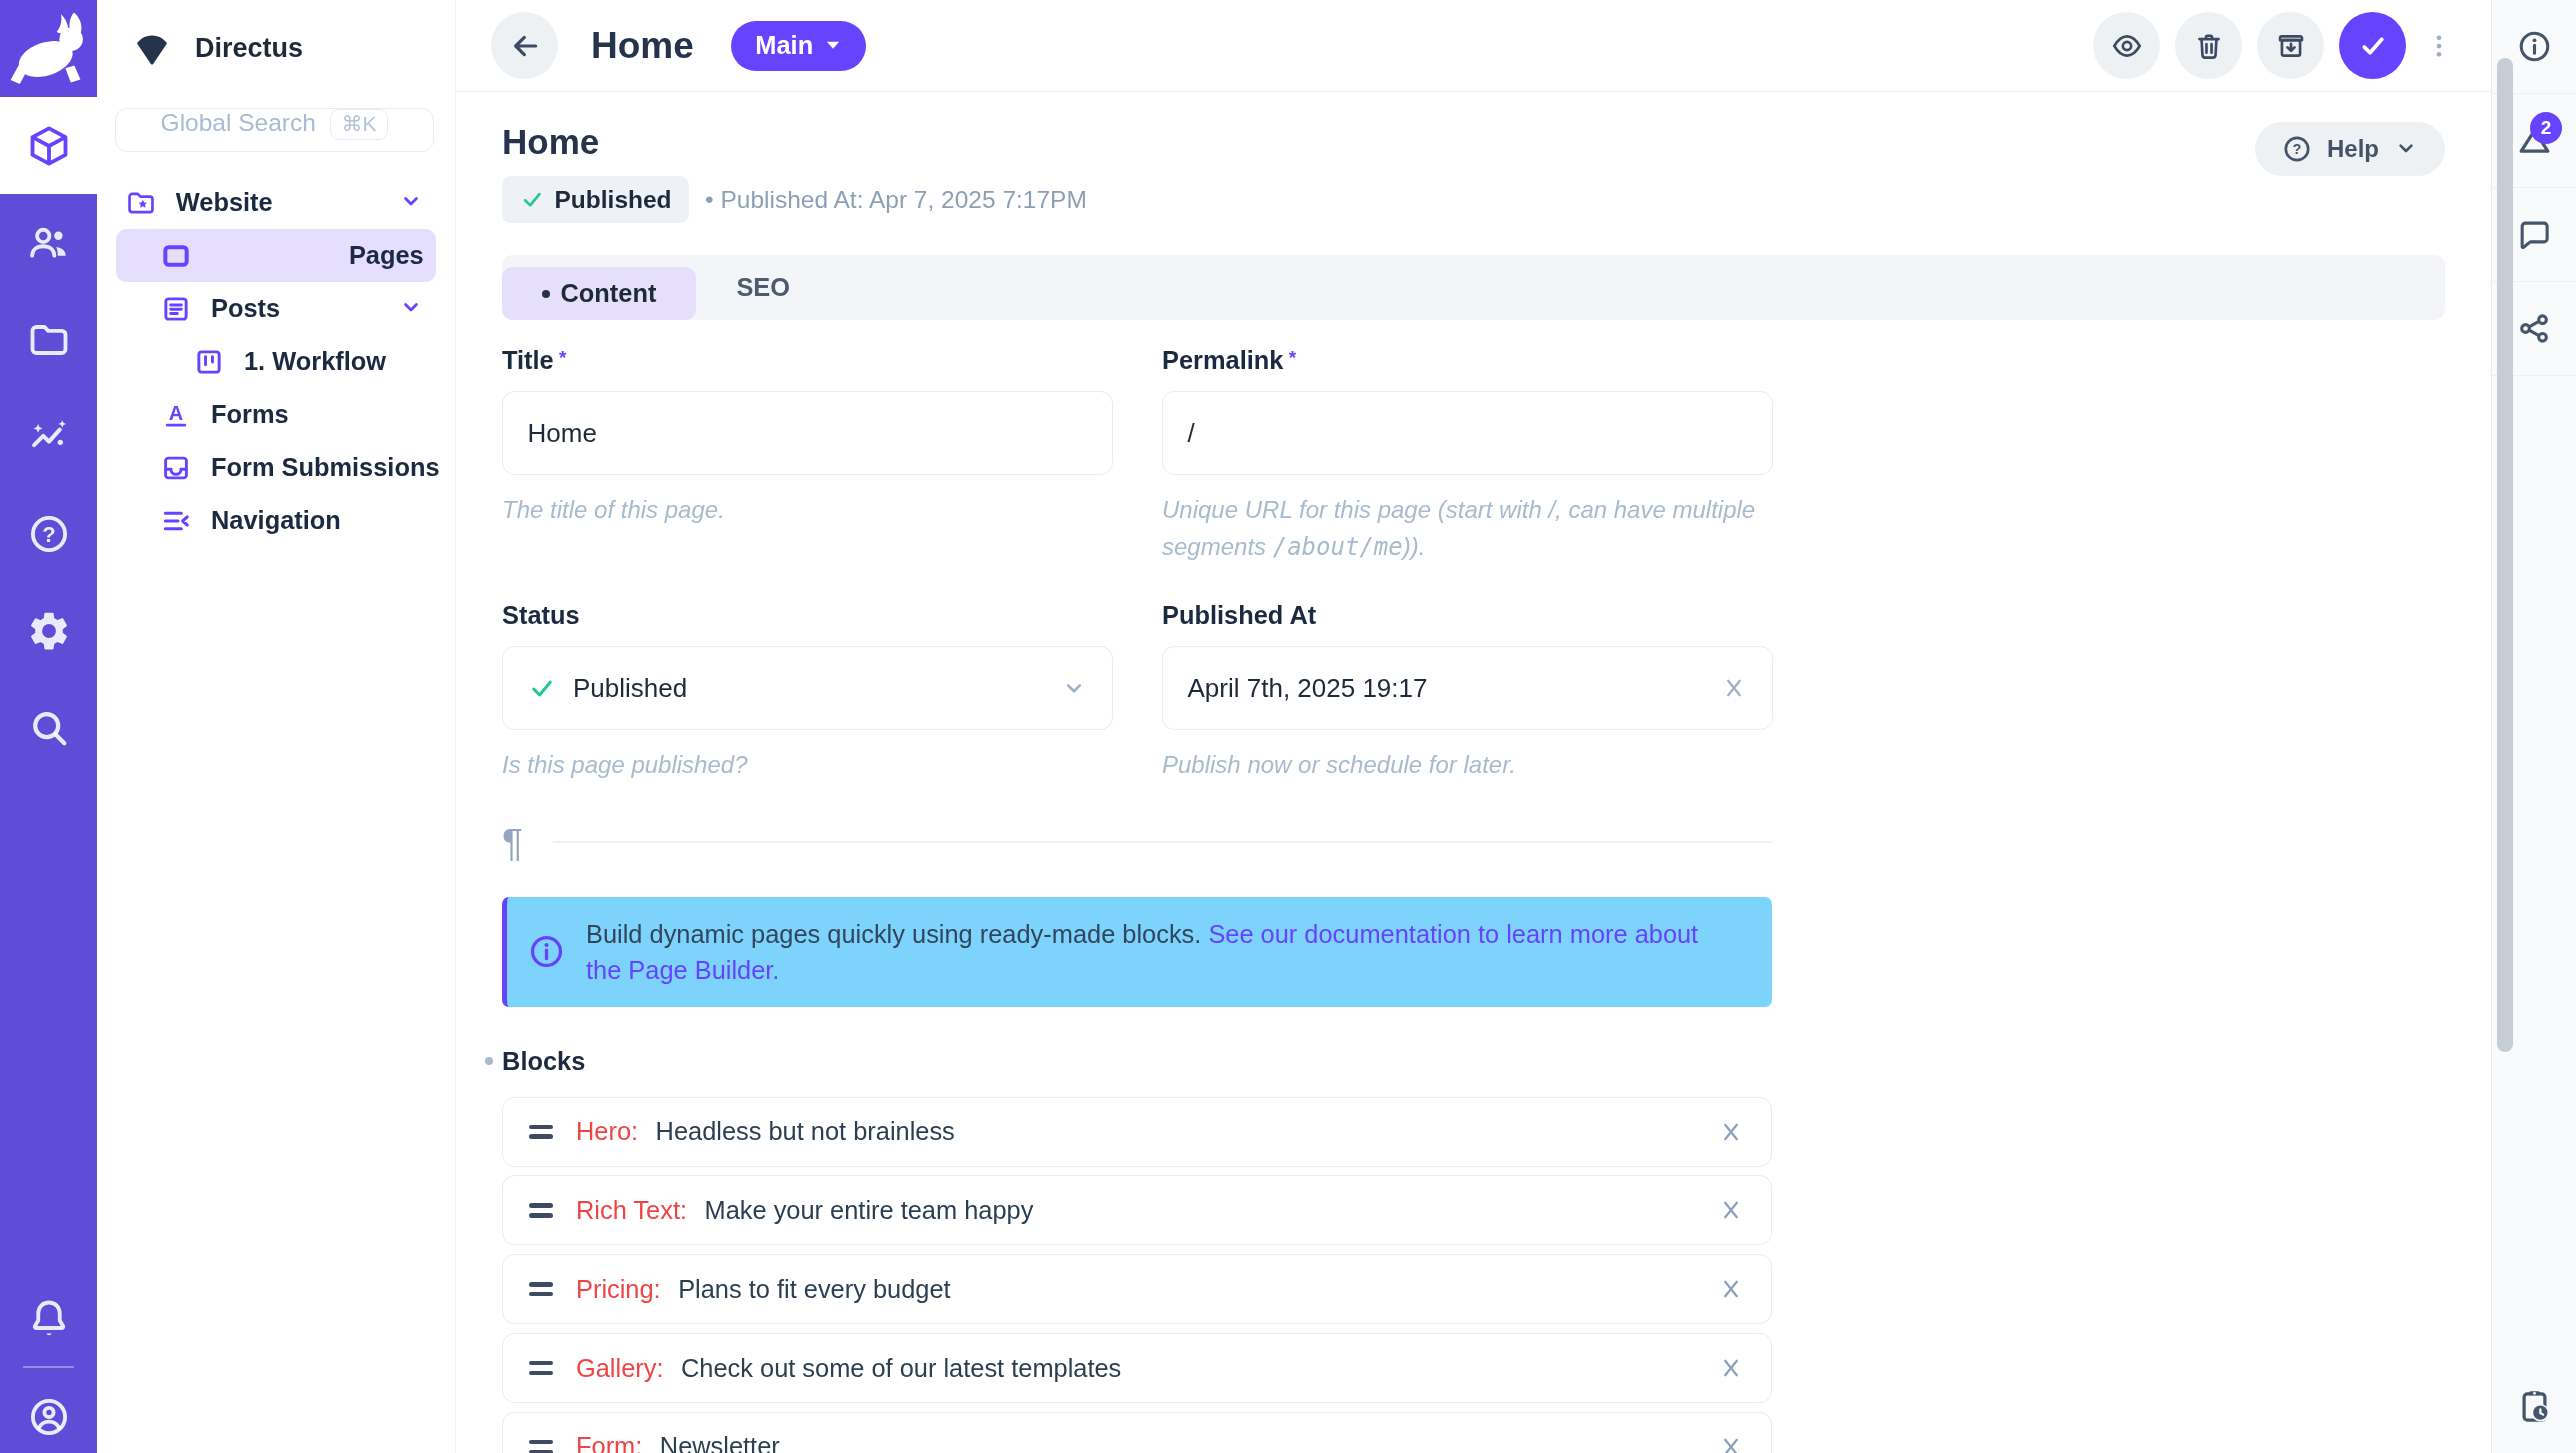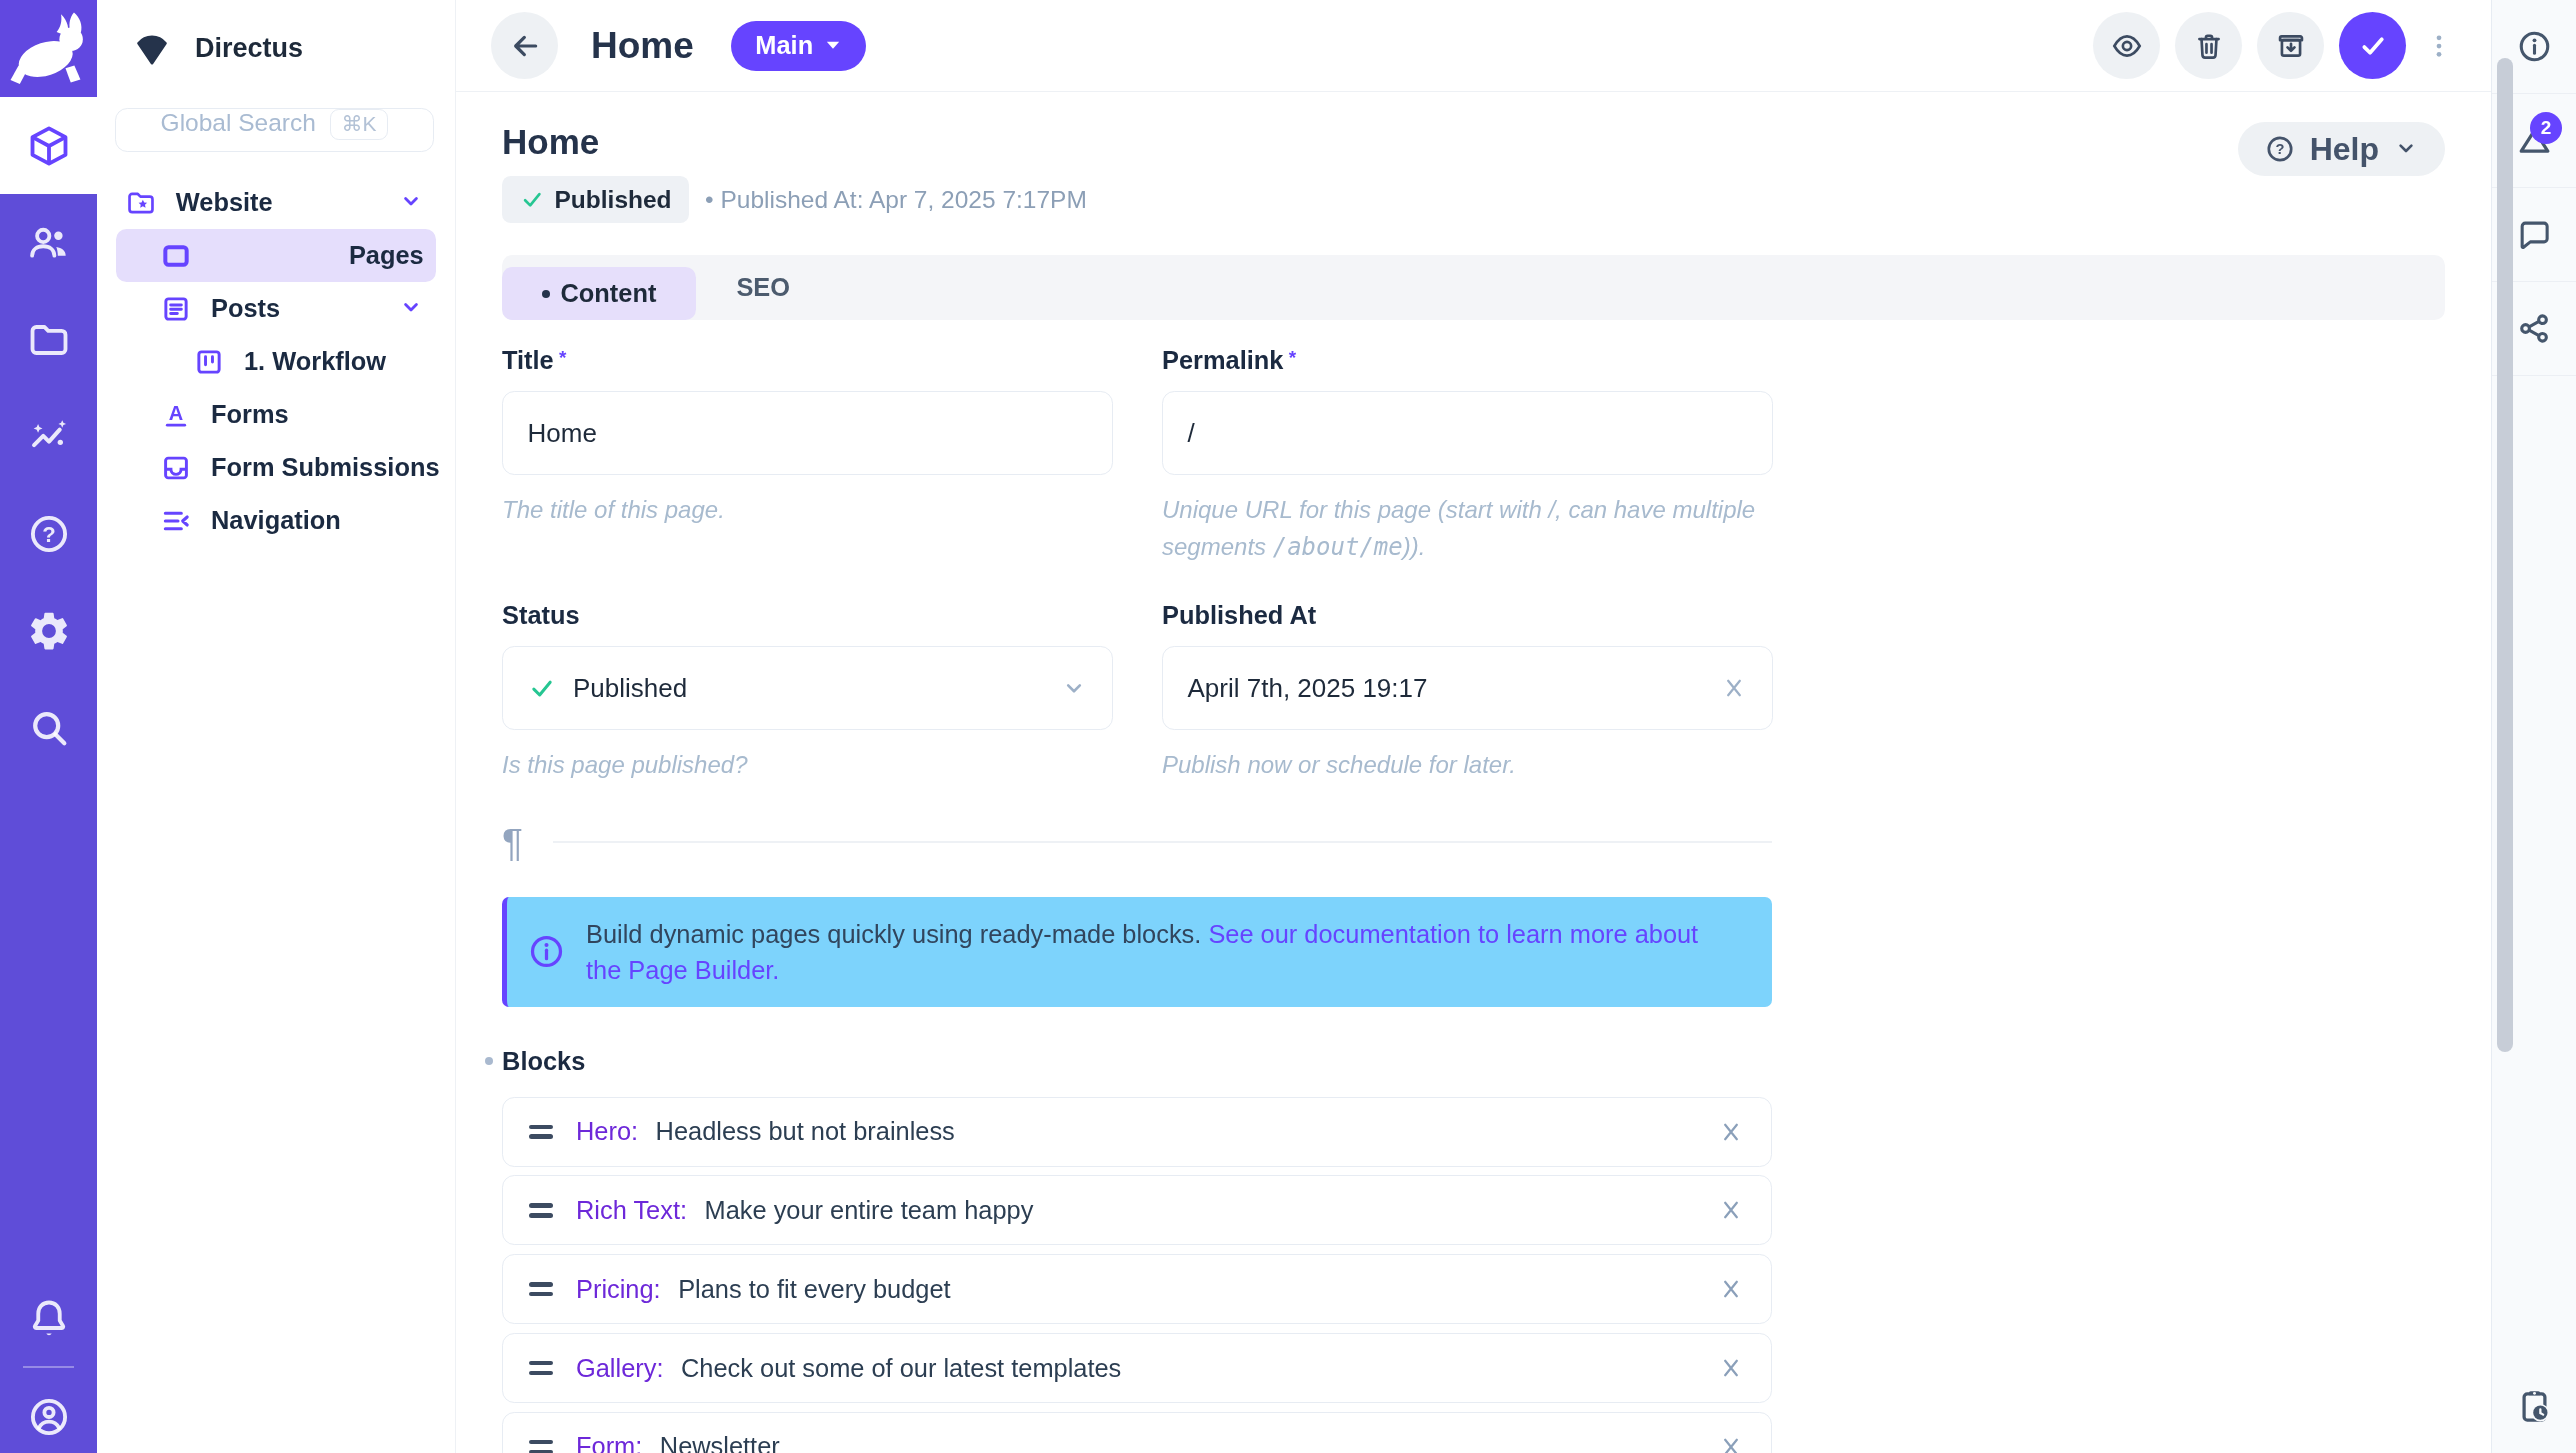--- a/index.html
+++ b/index.html
@@ -53,21 +53,21 @@
   .title-row { display:flex; justify-content:space-between; align-items:flex-start; }
   .page-title { font-size:35px; font-weight:700; color:#25334b; }
   .meta-row { display:flex; align-items:center; gap:16px; margin-top:14px; }
   .status-pill { background:#eef1f5; border-radius:8.8px; height:47px; display:flex; align-items:center; gap:10.5px; padding:0 17.5px; }
   .status-pill svg { width:24.5px; height:24.5px; color:#26c692; }
   .status-pill span { font-size:24.5px; font-weight:600; color:#1e2a3a; }
   .meta-text { font-size:24.5px; color:#8c9fb6; }
   .help-pill { background:#eef1f4; height:54px; border-radius:27px; display:flex; align-items:center; gap:14px; padding:0 26px; color:#44536a; cursor:pointer; }
   .help-pill svg { width:32px; height:32px; }
   .help-pill .chev svg { width:26px; height:26px; }
-  .help-label { font-size:32px; font-weight:600; }
+  .help-label { font-size:24px; font-weight:600; }
 
   .tab-bar { margin-top:32px; background:#f4f5f8; border-radius:10.5px; height:65px; display:flex; align-items:stretch; }
   .tab { display:flex; align-items:center; gap:10.5px; padding:0 40px; font-size:25.4px; font-weight:600; color:#4c5b6e; cursor:pointer; border-radius:10.5px; }
   .tab.active { background:#e6dffb; color:#1e2a3a;margin-top:12px; }
   .tab.active::before { content:""; width:8px; height:8px; border-radius:50%; background:#25334b; }
 
   .form-grid { margin-top:26px; display:grid; grid-template-columns:611px 611px; column-gap:49px; }
   .field-label { font-size:25.4px; font-weight:700; color:#1b2a41; display:flex; gap:5.3px; }
   .req { color:#6644ff; font-size:19px; line-height:1; margin-top:1.8px; }
   .input { margin-top:16px; height:84px; border:1.8px solid #e7ecf3; border-radius:12.3px; display:flex; align-items:center; padding:0 24.5px; font-size:26px; color:#1e2a3a; background:#fff; cursor:text; }
@@ -89,21 +89,21 @@
   .banner-text { font-size:25.4px; line-height:1.42; color:#31455d; max-width:1139px; }
   .banner-link { color:#6644ff; cursor:pointer; }
 
   .blocks-label { margin-top:40px; display:flex; align-items:center; }
   .blocks-label::before { content:""; width:8px; height:8px; border-radius:50%; background:#a9b9cf; margin-left:-17.5px; margin-right:9.6px; }
   .blocks-label span { font-size:25.4px; font-weight:700; color:#1b2a41; }
   .block-rows { margin-top:21px; }
   .block-row { height:70px; border:1.8px solid #e7ecf3; border-radius:12.3px; display:flex; align-items:center; padding:0 26px; margin-bottom:8.8px; background:#fff; }
   .drag-handle { display:flex; flex-direction:column; gap:5.3px; cursor:grab; }
   .drag-handle i { display:block; width:24px; height:4.4px; border-radius:2.6px; background:#3c4b61; }
-  .block-type { font-size:25.4px; color:#6d28d9; margin-left:23px; white-space:nowrap; }
+  .block-type { font-size:25.4px; color:#ef4444; margin-left:23px; white-space:nowrap; }
   .block-title { font-size:25.4px; color:#2c3e52; margin-left:17.5px; white-space:nowrap; }
   .block-x { margin-left:auto; color:#8ba0ba; cursor:pointer; display:flex; }
   .block-x svg { width:28px; height:28px; }
 
   
   .right-rail { width:85px; background:#f8fafc; border-left:1.8px solid #e7ecf3; flex-shrink:0; display:flex; flex-direction:column; align-items:center; }
   .rail-cell { width:100%; height:94px; display:flex; align-items:center; justify-content:center; color:#45566c; border-bottom:1.8px solid #eceff4; cursor:pointer; position:relative; }
   .rail-cell svg { width:37px; height:37px; }
   .rail-badge { position:absolute; top:17.5px; right:14px; min-width:32px; height:32px; border-radius:50%; background:#6644ff; color:#fff; font-size:19px; font-weight:700; display:flex; align-items:center; justify-content:center; }
   .rail-spacer { flex:1; }

